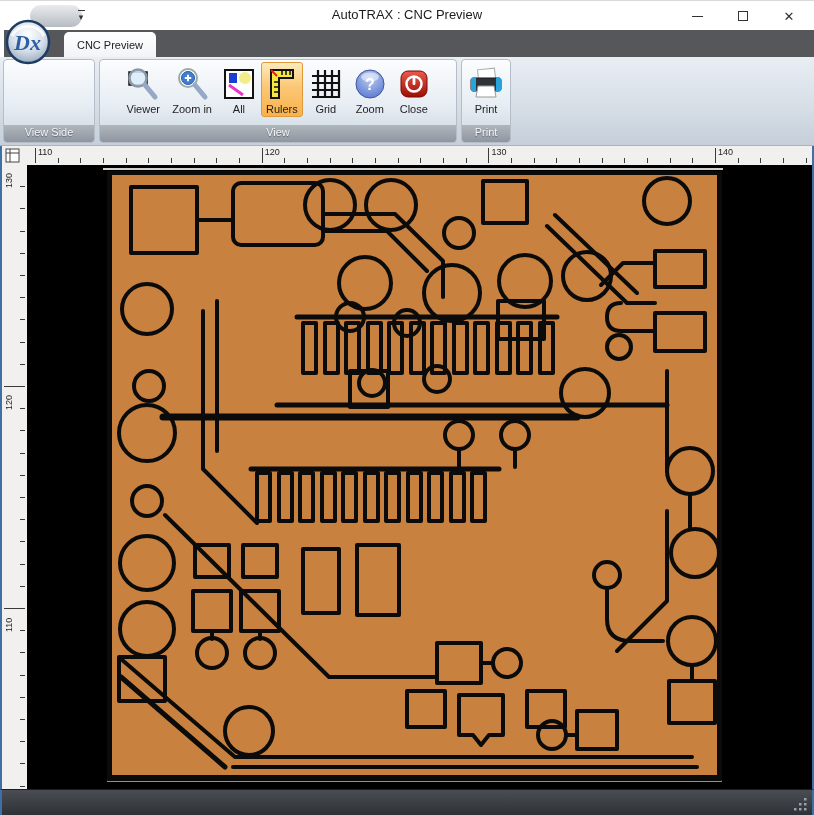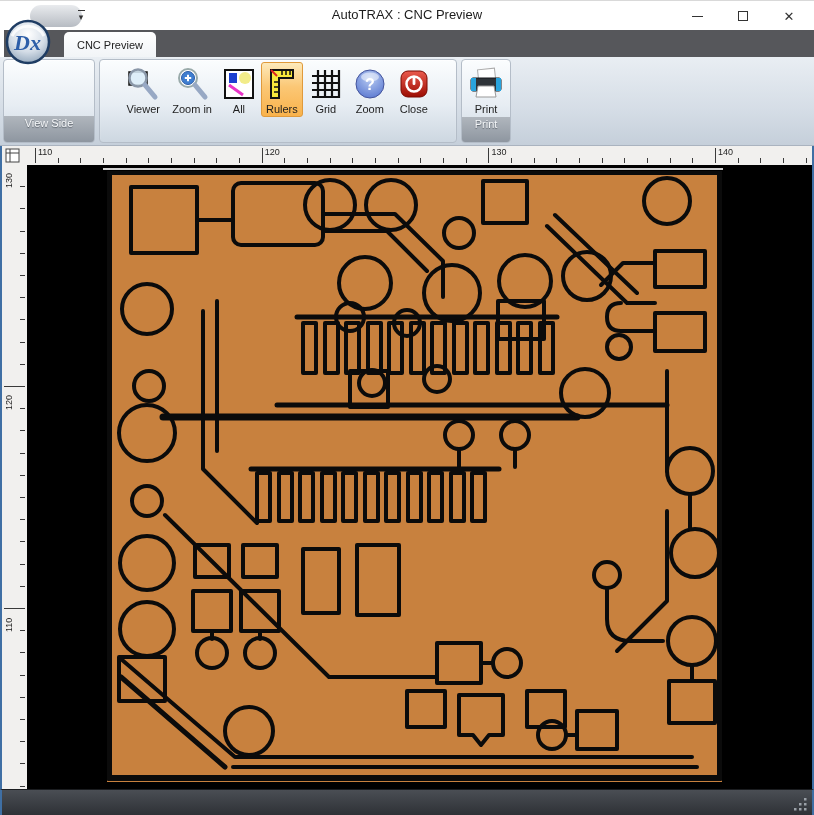--- a/index.html
+++ b/index.html
@@ -28,21 +28,21 @@
          background:linear-gradient(#ffffff,#f1f4f7); border-radius:5px 5px 0 0;
          display:flex; align-items:center; justify-content:center; font-size:11px; color:#222; }
 
   
   .ribbon { position:absolute; left:0; top:57px; width:814px; height:89px;
             background:linear-gradient(#e9eef3,#d5dde6 60%,#c5cfda);
             border-bottom:1px solid #aab3bf; display:flex; gap:4px; padding:2px 0 2px 3px; }
   .group { height:84px; border:1px solid #b4bdc8; border-radius:4px; display:flex; flex-direction:column;
            background:linear-gradient(#fbfdfe,#e7edf3 55%,#cdd7e1); box-shadow:0 1px 1px rgba(255,255,255,.7) inset; }
   .group-body { flex:1; display:flex; align-items:flex-start; justify-content:center; padding:2px 3px 0 3px; gap:2px; }
-  .group-label { height:26px; font-size:11px; color:#f4f6f8; text-align:center; line-height:14px;
+  .group-label { height:17px; font-size:11px; color:#f4f6f8; text-align:center; line-height:14px;
                  background:linear-gradient(#b0b6bd,#8e96a0); border-radius:0 0 3px 3px; text-shadow:0 1px 1px #5c636c; }
   .rbtn { display:flex; flex-direction:column; align-items:center; gap:1px; padding:3px 4px 1px 4px;
           border:1px solid transparent; border-radius:3px; font-size:11px; color:#1e1e1e; }
   .rbtn .ic { height:36px; display:flex; flex-direction:column; align-items:center; justify-content:center; gap:1px;}
   .rbtn.active { background:linear-gradient(#fdeabb,#fbc775 45%,#f9b24b); border-color:#e09a3b; }
   .g-viewside { width:92px; } .g-pan { width:82px; } .g-view { width:358px; } .g-print { width:50px; }
   .eyebtn .ic { height:42px; }
 
   
   .workspace { position:absolute; left:0; top:146px; width:814px; height:643px;
@@ -194,20 +194,21 @@
                   </linearGradient>
                 </defs>
               <rect x="3" y="3" width="26" height="26" rx="7" fill="url(#cg)" stroke="#7a0a02"></rect>
               <circle cx="16" cy="16" r="7.5" stroke="#fff" stroke-width="2.5" fill="none"></circle>
               <rect x="14.6" y="8" width="2.8" height="9" rx="1.2" fill="#fff"></rect>
             </svg>
             </span>
           <span>Close</span>
         </div>
       </div>
+      <div class="group-label">View</div>
     </div>
 
     <div class="group g-print">
       <div class="group-body">
         <div class="rbtn">
           <span class="ic">
             <svg width="36" height="34" viewBox="0 0 36 34">
               <rect x="10" y="2" width="17" height="11" fill="#fff" stroke="#aaa" transform="rotate(-6 18 7)"></rect>
               <rect x="3" y="11" width="30" height="13" rx="2" fill="#2e3338" stroke="#14161a"></rect>
               <rect x="3" y="11" width="5" height="13" fill="#29a3dc"></rect>

